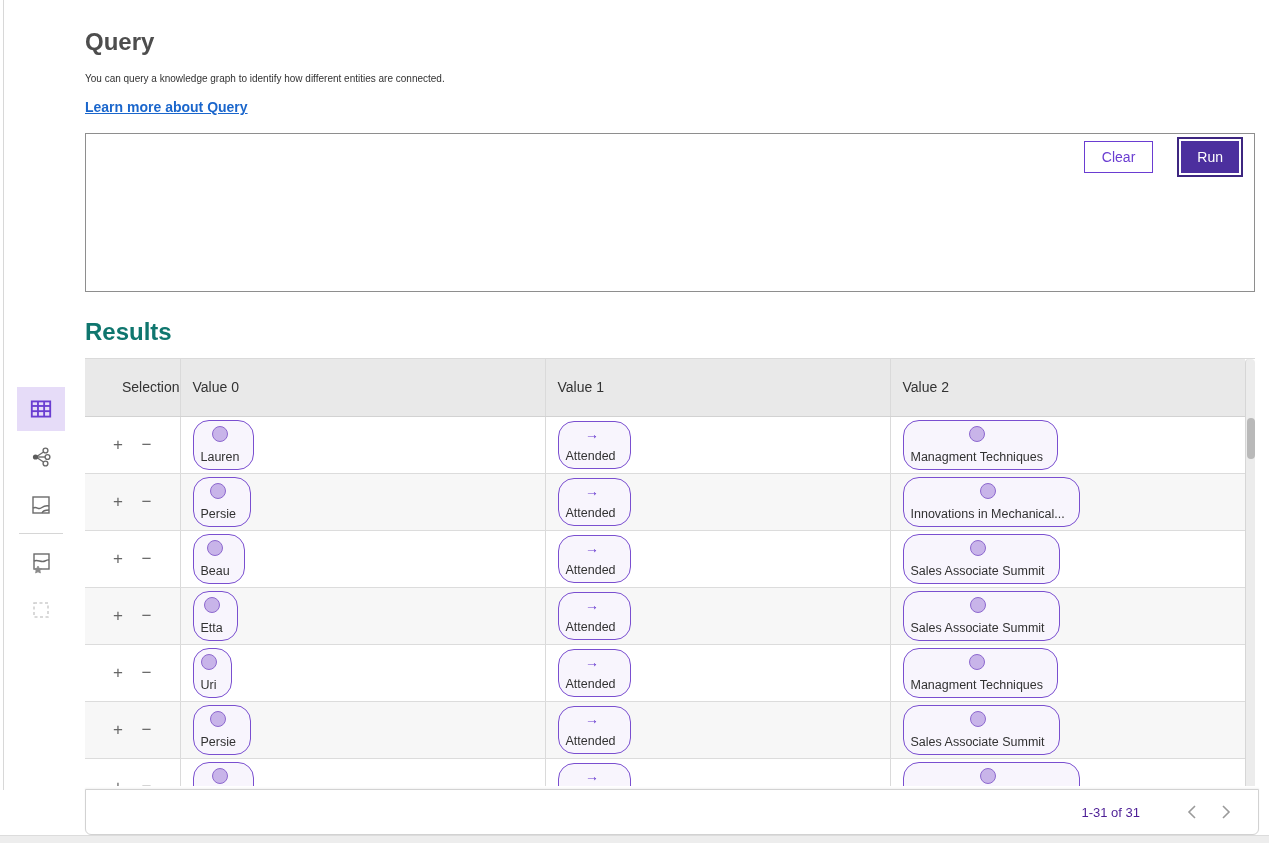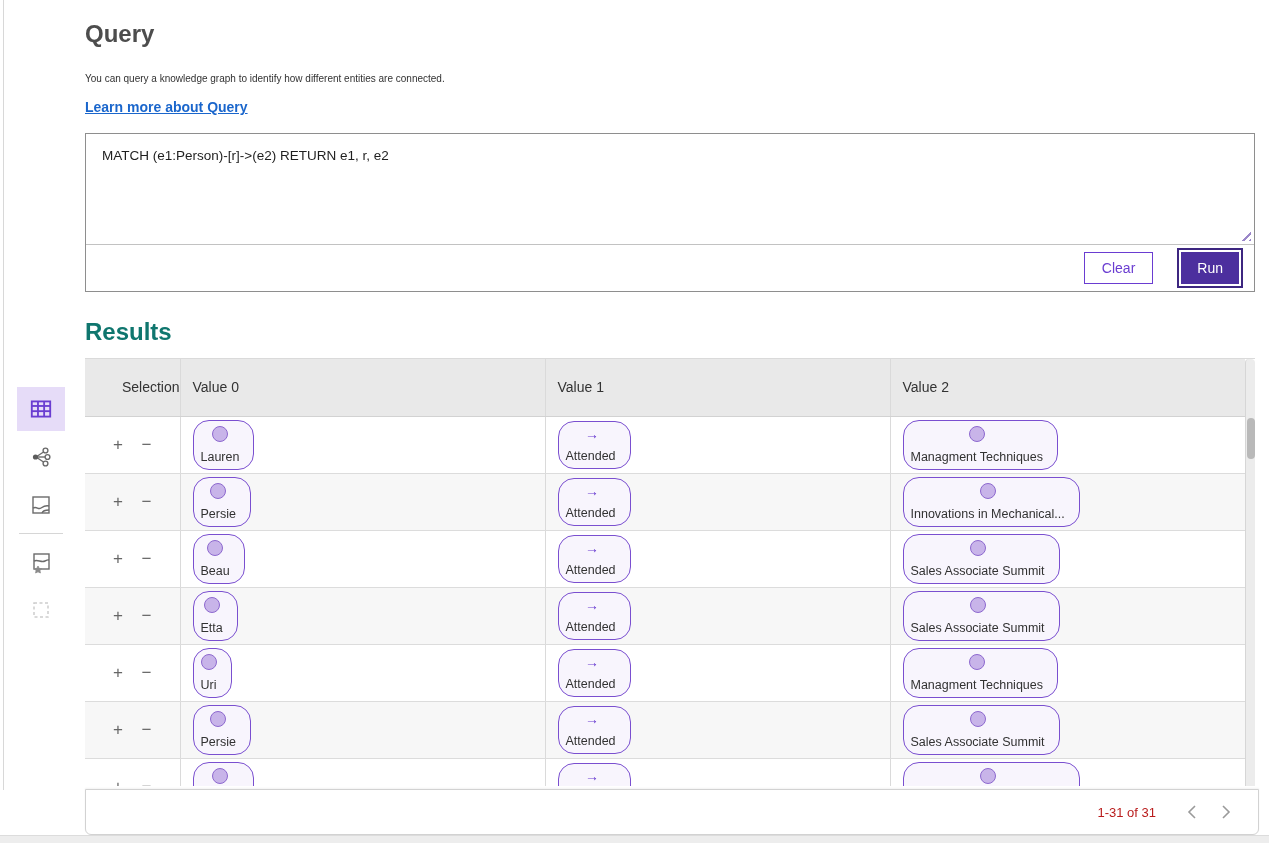--- a/index.html
+++ b/index.html
@@ -16,21 +16,21 @@
              flex-direction:column; align-items:center; }
   .side-btn { width:48px; height:44px; display:flex; align-items:center; justify-content:center;
               background:transparent; border:none; cursor:pointer; margin-bottom:4px; }
   .side-btn.selected { background:#e6dcf8; }
   .side-btn svg { display:block; }
   .side-divider { width:44px; height:1px; background:#d6d6d6; margin:2px 0 6px 0; }
 
   
   .main { position:absolute; left:85px; top:0; width:1170px; height:843px; }
 
-  .page-title { position:absolute; top:20px; left:0; font-size:24px; font-weight:700; color:#4d4d4d; }
+  .page-title { position:absolute; top:28px; left:0; font-size:24px; font-weight:700; color:#4d4d4d; }
   .page-desc  { position:absolute; top:73px; left:0; font-size:10px; color:#323232; }
   .learn-link { position:absolute; top:99px; left:0; font-size:14px; font-weight:700;
                 color:#1a66cc; text-decoration:underline; cursor:pointer; }
 
   .toggle-pill { position:absolute; top:75px; right:0; height:35px; display:inline-flex;
                  align-items:center; gap:8px; padding:0 16px 0 10px;
                  border:1.5px solid var(--accent-purple); border-radius:18px; background:#fff;
                  color:var(--accent-purple); font-size:15px; cursor:pointer; }
   .switch { position:relative; width:34px; height:18px; border-radius:9px;
             background:var(--accent-purple); flex:0 0 auto; }
@@ -82,21 +82,21 @@
   .v-scrollbar { position:absolute; top:0; right:0; width:10px; height:428px;
                  background:#ececec; border-left:1px solid #d6d6d6; border-radius:4px 4px 0 0; }
   .v-thumb { position:absolute; top:59px; left:1px; width:8px; height:41px;
              background:#b9b9b9; border-radius:4px; cursor:grab; }
 
   
   .results-footer { position:absolute; top:789px; left:0; width:1174px; height:46px;
                     background:#fff; border:1px solid #d2d2d2; border-radius:0 0 6px 6px;
                     display:flex; align-items:center; justify-content:flex-end;
                     gap:6px; padding-right:18px; box-shadow:0 -1px 2px rgba(0,0,0,0.05); }
-  .range-label { font-size:13px; color:#b91c1c; margin-right:16px; }
+  .range-label { font-size:13px; color:#4c1d95; margin-right:32px; }
   .pg-btn { width:28px; height:28px; background:none; border:none; display:flex;
             align-items:center; justify-content:center; cursor:pointer; }
 </style>
 </head>
 <body>
 
 <div class="page">
 
   <div class="left-rule"></div>
 
@@ -154,24 +154,20 @@
   </div>
 
   <div class="main">
 
     <div class="page-title">Query</div>
     <div class="page-desc">You can query a knowledge graph to identify how different entities are connected.</div>
     <a class="learn-link">Learn more about Query</a>
 
 
     <div class="query-panel">
-      <div class="query-textarea-wrap">
-        <textarea class="query-textarea" spellcheck="false" style="">MATCH (e1:Person)-[r]-&gt;(e2) RETURN e1, r, e2</textarea>
-        <div class="resize-handle"></div>
-      </div>
       <div class="query-actions">
         <button class="btn-clear">Clear</button>
         <button class="btn-run">Run</button>
       </div>
     </div>
 
     <div class="results-title">Results</div>
 
     <div class="table-wrap">
       <table>

